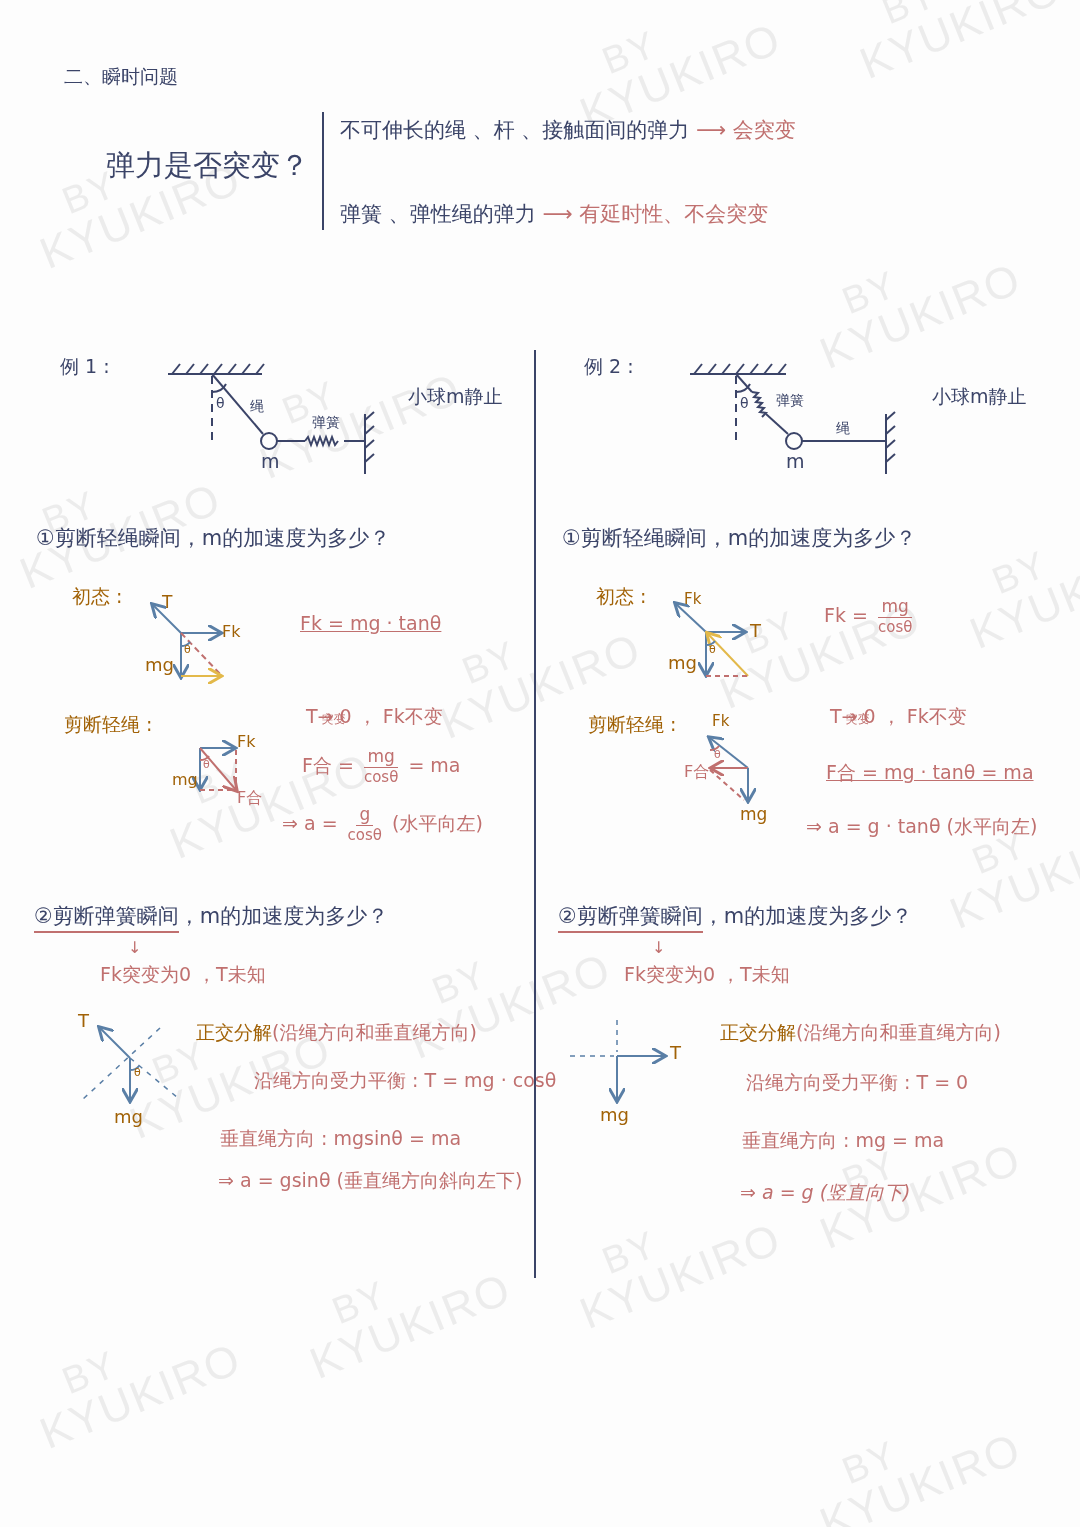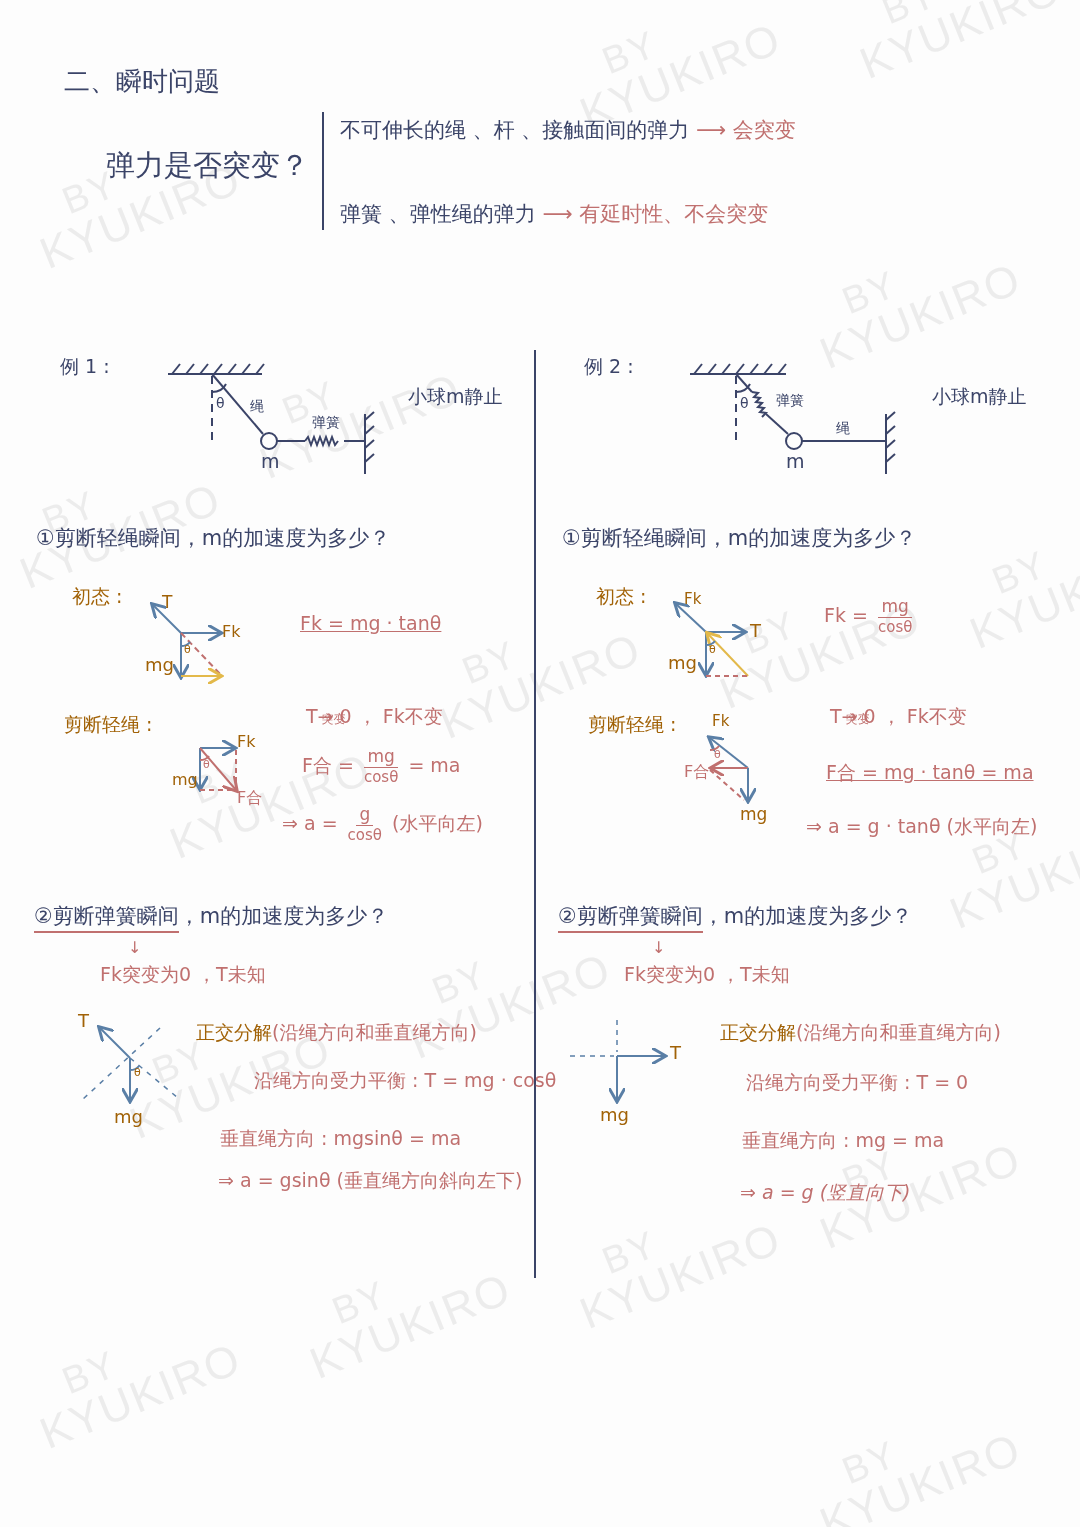--- a/index.html
+++ b/index.html
@@ -12,21 +12,21 @@
   .abs { position:absolute; white-space:nowrap; }
   .navy { color:#3b4468; }
   .blue { color:#a16207; }
   .red  { color:#c0706f; }
   .wm {
     position:absolute; color:#ececec; font-family:"Liberation Sans", sans-serif;
     font-size:44px; letter-spacing:2px; transform:rotate(-22deg);
     transform-origin:left top; user-select:none; line-height:1;
   }
   .wm .by { display:block; font-size:38px; margin-left:40px; }
-  .h2 { font-size:26px; }
+  .h2 { font-size:19px; }
   .big { font-size:29px; }
   .mid { font-size:21px; }
   .sm  { font-size:19px; }
   .lbl { font-size:14px; }
   .frac { display:inline-flex; flex-direction:column; align-items:center; vertical-align:middle; line-height:1; margin:0 4px; }
   .frac .num { border-bottom:1.5px solid #c0706f; padding:0 3px 2px; font-size:17px; }
   .frac .den { padding-top:2px; font-size:15px; }
   .underline { border-bottom:2px solid #c0706f; padding-bottom:3px; }
   .brace { position:absolute; left:322px; top:112px; width:8px; height:118px; border-left:2.5px solid #3b4468; }
   .divider { position:absolute; left:534px; top:350px; width:2px; height:928px; background:#3b4468; }

